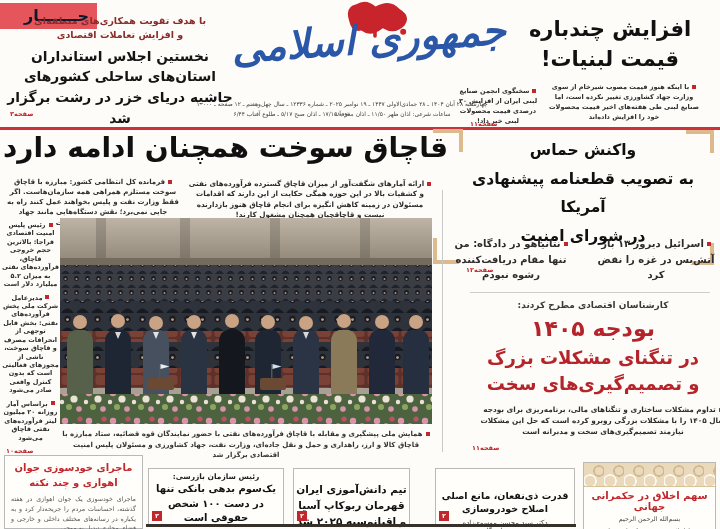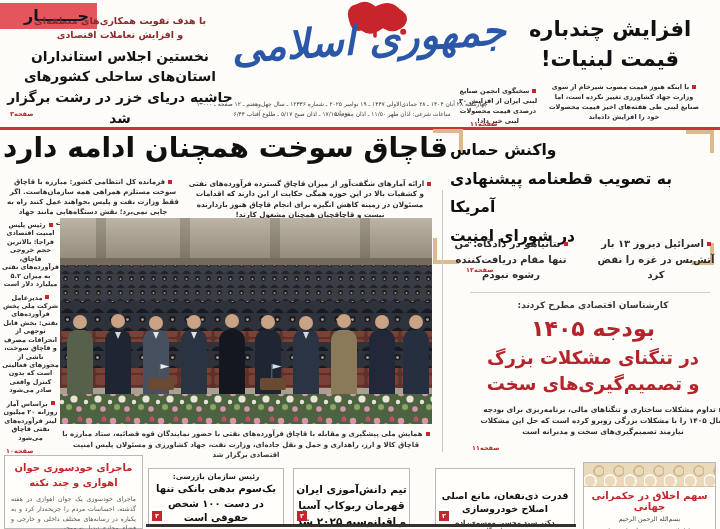--- a/index.html
+++ b/index.html
@@ -47,21 +47,21 @@
   .side-col{left:2px;top:221px;width:57px;height:224px;overflow:hidden;display:flex;
             flex-direction:column;gap:5px;}
   .side-col .it{font-size:6.5px;font-weight:bold;color:#2e2e2e;line-height:1.3;text-align:center;}
   .side-pref{left:6px;top:447px;}
   .photo{left:60px;top:218px;width:372px;height:206px;background:#888;}
   .photo svg{display:block;width:100%;height:100%;}
   .photo-cap{left:60px;top:429px;width:372px;font-size:7px;font-weight:bold;color:#333;
              line-height:1.5;text-align:center;}
   
   .hamas-hl{left:450px;top:136px;width:266px;font-weight:bold;font-size:15.5px;color:#101010;
-            line-height:1.85;text-align:left;}
+            line-height:1.85;text-align:center;}
   .hamas-item{font-size:10px;font-weight:bold;color:#2c2c2c;line-height:1.55;text-align:center;}
   .hamas-a{left:596px;top:236px;width:120px;}
   .hamas-b{left:448px;top:236px;width:126px;}
   .hamas-pref{left:466px;top:266px;}
   .budget-kicker{left:470px;top:300px;width:246px;text-align:center;font-size:9px;font-weight:bold;color:#3a3a3a;}
   .budget-hl{left:470px;top:313px;width:246px;text-align:center;color:#b5242a;font-weight:bold;line-height:1.45;}
   .budget-hl .l1{font-size:22px;}
   .budget-hl .l2{font-size:18px;}
   .budget-lead{left:480px;top:405px;width:246px;font-size:7.3px;font-weight:bold;color:#2e2e2e;
                line-height:1.5;text-align:center;}
@@ -72,21 +72,21 @@
          font-size:6.5px;font-weight:bold;line-height:10px;text-align:center;}
   .ethics{left:583px;top:462px;width:133px;height:70px;}
   .ethics .band{height:24px;background:#ead9bb;background-image:
      radial-gradient(circle at 6px 18px, transparent 5px, rgba(255,255,255,.85) 5.5px, rgba(255,255,255,.85) 6.5px, transparent 7px),
      radial-gradient(circle at 15px 8px, transparent 4px, rgba(190,160,110,.6) 4.5px, rgba(190,160,110,.6) 5.5px, transparent 6px);
      background-size:20px 24px;border-bottom:1px solid #d6c29c;}
   .ethics .t{color:#c1272d;font-weight:bold;font-size:10px;text-align:center;margin-top:3px;}
   .ethics .s{font-size:6.3px;color:#444;text-align:center;line-height:1.6;margin-top:2px;}
   .carbox{left:435px;top:468px;width:140px;height:57px;padding-top:20px;}
   .carbox .t{font-weight:bold;font-size:9.5px;color:#111;text-align:center;line-height:1.4;}
-  .carbox .a{font-size:7px;color:#333;text-align:center;margin-top:3px;font-weight:bold;}
+  .carbox .a{font-size:7px;color:#333;text-align:center;margin-top:3px;font-weight:normal;}
   .carbox .r{font-size:7px;color:#333;text-align:center;}
   .robobox{left:293px;top:468px;width:117px;height:57px;padding-top:13px;}
   .robobox .t{font-weight:bold;font-size:10.5px;color:#111;text-align:center;line-height:1.5;}
   .debtbox{left:148px;top:468px;width:136px;height:57px;padding-top:3px;}
   .debtbox .k{font-size:7.5px;font-weight:bold;color:#222;text-align:center;}
   .debtbox .t{font-weight:bold;font-size:10px;color:#111;text-align:center;line-height:1.45;margin-top:1px;}
   .ahvazbox{left:4px;top:455px;width:139px;height:74px;padding:5px 6px 0 6px;}
   .ahvazbox .t{color:#c1272d;font-weight:bold;font-size:10px;text-align:center;line-height:1.45;}
   .ahvazbox .b{font-size:6.3px;color:#555;line-height:1.55;text-align:justify;margin-top:4px;}
   .dark-rule{left:146px;top:524px;width:430px;height:3px;background:#35302a;}

